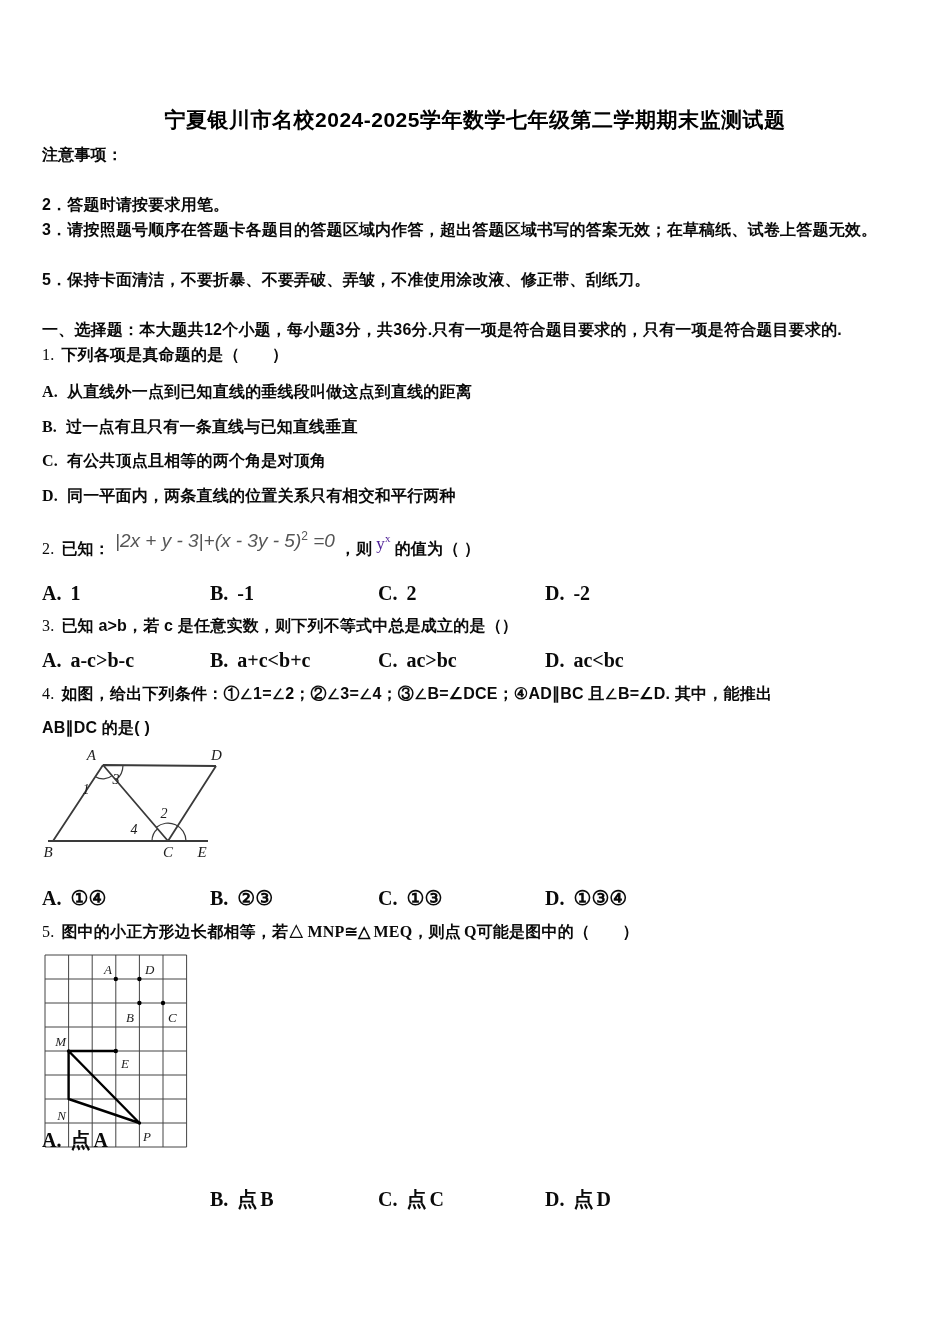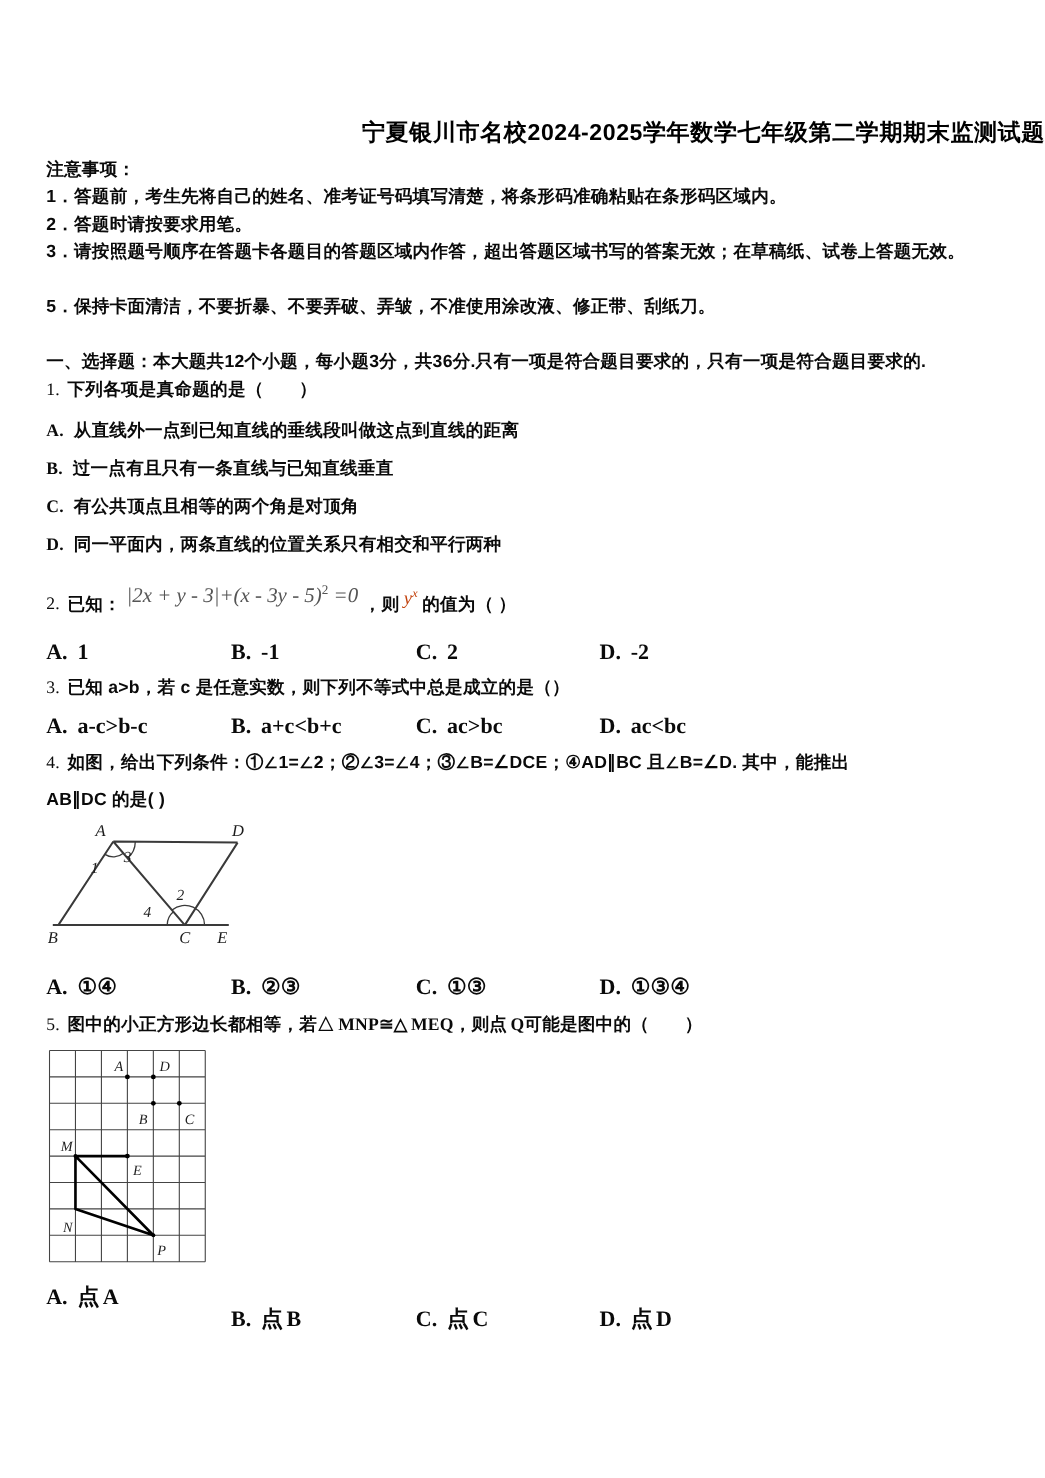--- a/index.html
+++ b/index.html
@@ -7,21 +7,21 @@
   body {
     width: 950px; height: 1344px;
     background: #ffffff;
     position: relative;
     font-family: "Liberation Sans", sans-serif;
     color: #0a0a0a;
   }
   .page { position: absolute; inset: 0; overflow: hidden; }
   .title {
     position: absolute; top: 106px; left: 0; width: 100%;
-    margin: 0; text-align: right;
+    margin: 0; text-align: center;
     font-size: 21px; font-weight: 700; color: #000;
     letter-spacing: 0.5px; white-space: nowrap;
   }
   .line {
     position: absolute; left: 42px;
     font-size: 16px; font-weight: 600;
     white-space: nowrap; letter-spacing: 0.2px;
     line-height: 22px;
   }
   .opt {
@@ -33,49 +33,48 @@
     font-family: "Liberation Serif", serif;
     font-weight: 400; margin-right: 7px;
   }
   .optlabel {
     font-family: "Liberation Serif", serif;
     font-weight: 700; margin-right: 9px;
   }
   .serif { font-family: "Liberation Serif", serif; font-weight: 700; }
   .it { font-family: "Liberation Serif", serif; font-weight: 600; margin-left: 3px; }
   .formula {
-    font-family: Liberation Serif, serif; font-style: italic; font-weight: 400;
+    font-family: Liberation Sans, sans-serif; font-style: italic; font-weight: 400;
     color: #555555; font-size: 19px;
     position: relative; top: -7px; margin: 0 5px;
     letter-spacing: 0;
   }
   .formula sup { font-size: 12px; font-style: normal; color: #555555; }
   .pow {
-    font-family: "Liberation Serif", serif; font-style: italic; font-weight: 400;
-    color: #c2410c; font-size: 17px;
+    font-family: "Liberation Serif", serif; font-weight: 400;
+    color: #4c1d95; font-size: 17px;
     position: relative; top: -5px; margin: 0 4px;
   }
   .pow sup { font-size: 11px; }
   .fig { position: absolute; }
   svg text {
     font-family: "Liberation Serif", serif;
     font-style: italic; fill: #1d1d1d;
   }
   .vlabel { font-size: 15px; }
   .alabel { font-size: 14px; }
 </style>
 </head>
 <body>
 
 <div class="page">
 
   <h1 class="title">宁夏银川市名校2024-2025学年数学七年级第二学期期末监测试题</h1>
 
   <div class="line" style="top:144px">注意事项：</div>
-  <div class="line" style="top:169px">1．答题前，考生先将自己的姓名、准考证号码填写清楚，将条形码准确粘贴在条形码区域内。</div>
   <div class="line" style="top:194px">2．答题时请按要求用笔。</div>
   <div class="line" style="top:219px">3．请按照题号顺序在答题卡各题目的答题区域内作答，超出答题区域书写的答案无效；在草稿纸、试卷上答题无效。</div>
   <div class="line" style="top:269px">5．保持卡面清洁，不要折暴、不要弄破、弄皱，不准使用涂改液、修正带、刮纸刀。</div>
 
   <div class="line" style="top:319px">一、选择题：本大题共12个小题，每小题3分，共36分.只有一项是符合题目要求的，只有一项是符合题目要求的.</div>
 
   <div class="line" style="top:344px"><span class="qnum">1.</span><span>下列各项是真命题的是（　　）</span></div>
   <div class="line" style="top:381px"><span class="optlabel">A.</span><span>从直线外一点到已知直线的垂线段叫做这点到直线的距离</span></div>
   <div class="line" style="top:416px"><span class="optlabel">B.</span><span>过一点有且只有一条直线与已知直线垂直</span></div>
   <div class="line" style="top:450px"><span class="optlabel">C.</span><span>有公共顶点且相等的两个角是对顶角</span></div>
@@ -132,18 +131,18 @@
     <text x="68" y="22" text-anchor="end" font-size="13">A</text>
     <text x="101" y="22" text-anchor="start" font-size="13">D</text>
     <text x="90" y="70" text-anchor="end" font-size="13">B</text>
     <text x="124" y="70" text-anchor="start" font-size="13">C</text>
     <text x="22" y="94" text-anchor="end" font-size="13">M</text>
     <text x="77" y="116" text-anchor="start" font-size="13">E</text>
     <text x="22" y="168" text-anchor="end" font-size="13">N</text>
     <text x="99" y="189" text-anchor="start" font-size="13">P</text>
   </svg>
 
-  <div class="opt" style="left:42px;top:1168px"><span class="optlabel">A.</span><span>点</span><span class="it">A</span></div>
+  <div class="opt" style="left:42px;top:1129px"><span class="optlabel">A.</span><span>点</span><span class="it">A</span></div>
   <div class="opt" style="left:210px;top:1188px"><span class="optlabel">B.</span><span>点</span><span class="it">B</span></div>
   <div class="opt" style="left:378px;top:1188px"><span class="optlabel">C.</span><span>点</span><span class="it">C</span></div>
   <div class="opt" style="left:545px;top:1188px"><span class="optlabel">D.</span><span>点</span><span class="it">D</span></div>
 
 </div>
 
 </body></html>

